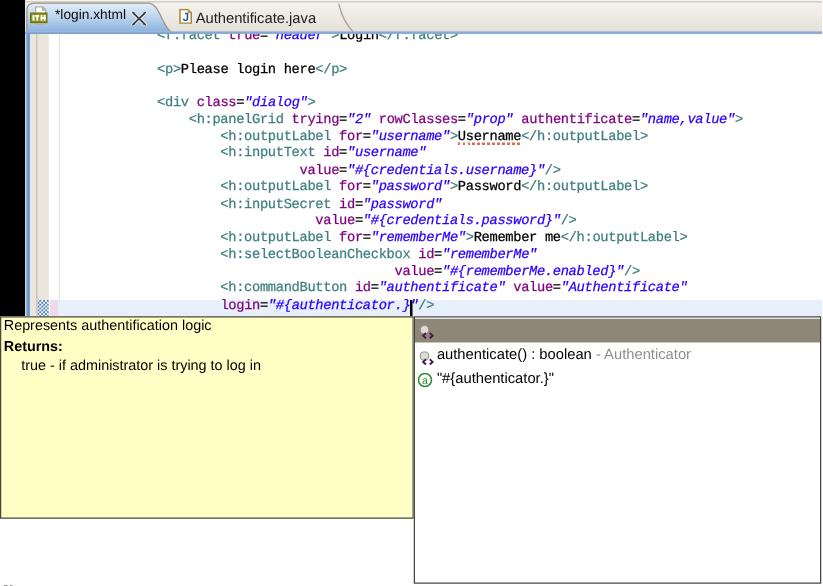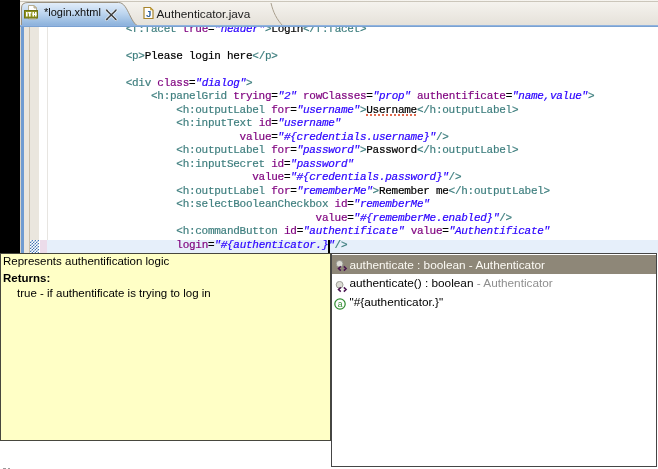--- a/index.html
+++ b/index.html
@@ -37,21 +37,21 @@
 #tabbar{left:19.5px;top:0;width:638.5px;height:27px;
   background:linear-gradient(#f6f4f0,#e4e0d8);}
 #tabbartop{left:19.5px;top:1px;width:638.5px;height:1px;background:#cbc6bb;}
 #blueband{left:19.5px;top:24.7px;width:638.5px;height:2.3px;
   background:linear-gradient(#9dbce4,#6e99cc);}
 #tabsvg{left:19.5px;top:0px;}
 #tab1text{left:44px;top:6.2px;font-size:11px;color:#0a0a0a;}
 #tab2text{left:156.5px;top:7px;font-size:11.8px;color:#1c1c1c;}
 
 
-#tooltip{left:0;top:253.4px;width:330.5px;height:188px;background:#ffffc6;
+#tooltip{left:0;top:253.4px;width:330.5px;height:162px;background:#ffffc6;
   border:1.5px solid #47473e;font-size:11.5px;line-height:13px;color:#000;}
 #tooltip .l1{position:absolute;left:2px;top:1px;}
 #tooltip .l2{position:absolute;left:2px;top:17.8px;font-weight:bold;}
 #tooltip .l3{position:absolute;left:16px;top:32.8px;}
 
 
 #popup{left:330.5px;top:253.4px;width:326.5px;height:214px;background:#fff;
   border:1.5px solid #454545;font-size:11.8px;color:#000;}
 #hl{position:absolute;left:0;top:1px;width:324.5px;height:19px;background:#8e8778;}
 .prow{position:absolute;left:18px;white-space:nowrap;}
@@ -107,21 +107,21 @@
         <stop offset="1" stop-color="#85add9"></stop>
       </linearGradient>
     </defs>
 
     <path d="M1.5,27 L1.5,8 Q1.5,2.5 8,2.5 L98.5,2.5 C109,2.5 110,27 121.5,27 Z" fill="url(#tg)" stroke="#9a9181" stroke-width="1"></path>
 
     <path d="M251,3 C253,12 257,20 263,26" fill="none" stroke="#a99f8e" stroke-width="1"></path>
   </svg>
   <div class="abs" id="blueband"></div>
   <div class="abs" id="tab1text">*login.xhtml</div>
-  <div class="abs" id="tab2text">Authenticator.java</div>
+  <div class="abs" id="tab2text">Authentificate.java</div>
 
   <svg class="abs" style="left:24px;top:5px" width="15" height="15" viewBox="0 0 15 15">
     <path d="M4.5,0.5 L10,0.5 L12.5,3 L12.5,14 L4.5,14 Z" fill="#fff" stroke="#b5ad93"></path>
     <path d="M10,0.5 L10,3 L12.5,3 Z" fill="#d9c79a" stroke="#b5ad93"></path>
     <rect x="0.5" y="5.5" width="13" height="7.5" fill="#90941f" stroke="#6e7214"></rect>
     <rect x="2" y="7" width="1.6" height="4.5" fill="#fff"></rect>
     <rect x="5" y="7" width="1.6" height="4.5" fill="#fff"></rect>
     <rect x="4.2" y="7" width="3.2" height="1.4" fill="#fff"></rect>
     <rect x="8.5" y="7" width="1.5" height="4.5" fill="#fff"></rect>
     <rect x="11" y="7" width="1.5" height="4.5" fill="#fff"></rect>
@@ -136,40 +136,39 @@
 
   <svg class="abs" style="left:143px;top:6.5px" width="11" height="12" viewBox="0 0 11 12">
     <path d="M1,0.5 L7.2,0.5 L10,3.3 L10,11.5 L1,11.5 Z" fill="#fff" stroke="#a8852c" stroke-width="1.2"></path>
     <path d="M7.2,0.5 L7.2,3.3 L10,3.3 Z" fill="#c9a53b"></path>
     <text x="5.6" y="9.6" font-family="Liberation Sans" font-size="9.5" font-weight="bold" fill="#2a5e9c" text-anchor="middle">J</text>
   </svg>
 
   <div class="abs" id="tooltip">
     <div class="l1">Represents authentification logic</div>
     <div class="l2">Returns:</div>
-    <div class="l3">true - if authentificate is trying to log in</div>
+    <div class="l3">true - if administrator is trying to log in</div>
   </div>
 
   <div class="abs" id="popup">
     <div id="hl"></div>
     <svg class="picon" style="top:6px" width="16" height="14" viewBox="0 0 16 14">
       <circle cx="4.6" cy="3.8" r="3.4" fill="#dcdcd4" stroke="#92928c" stroke-width="0.9"></circle>
       <path d="M5.8,6.4 L3.5,8.5 L5.8,10.6" fill="none" stroke="#4a1551" stroke-width="1.5"></path>
       <path d="M8.8,6.4 L11.1,8.5 L8.8,10.6" fill="none" stroke="#4a1551" stroke-width="1.5"></path>
     </svg>
     <svg class="picon" style="top:26.5px" width="16" height="14" viewBox="0 0 16 14">
       <circle cx="4.6" cy="3.8" r="3.4" fill="#dcdcd4" stroke="#92928c" stroke-width="0.9"></circle>
       <path d="M5.8,6.4 L3.5,8.5 L5.8,10.6" fill="none" stroke="#4a1551" stroke-width="1.5"></path>
       <path d="M8.8,6.4 L11.1,8.5 L8.8,10.6" fill="none" stroke="#4a1551" stroke-width="1.5"></path>
     </svg>
     <svg class="picon" style="left:2.5px;top:44px" width="13" height="13" viewBox="0 0 13 13">
       <circle cx="6" cy="6" r="5.2" fill="#fff" stroke="#2f8b30" stroke-width="1.2"></circle>
       <text x="6" y="9" font-size="8.5" fill="#2f8b30" font-family="Liberation Sans" text-anchor="middle">a</text>
     </svg>
-    <div class="prow" id="pt1">authenticate : boolean - Authenticator</div>
     <div class="prow" id="pt2">authenticate() : boolean <span class="gray">- Authenticator</span></div>
     <div class="prow" id="pt3">"#{authenticator.}"</div>
   </div>
 
   <div class="abs" id="bottomfrags">
     <div style="left:0;top:0;width:3px;height:4px"></div>
     <div style="left:5px;top:0;width:2px;height:4px"></div>
     <div style="left:10px;top:1px;width:4px;height:3px"></div>
   </div>
 </div>

